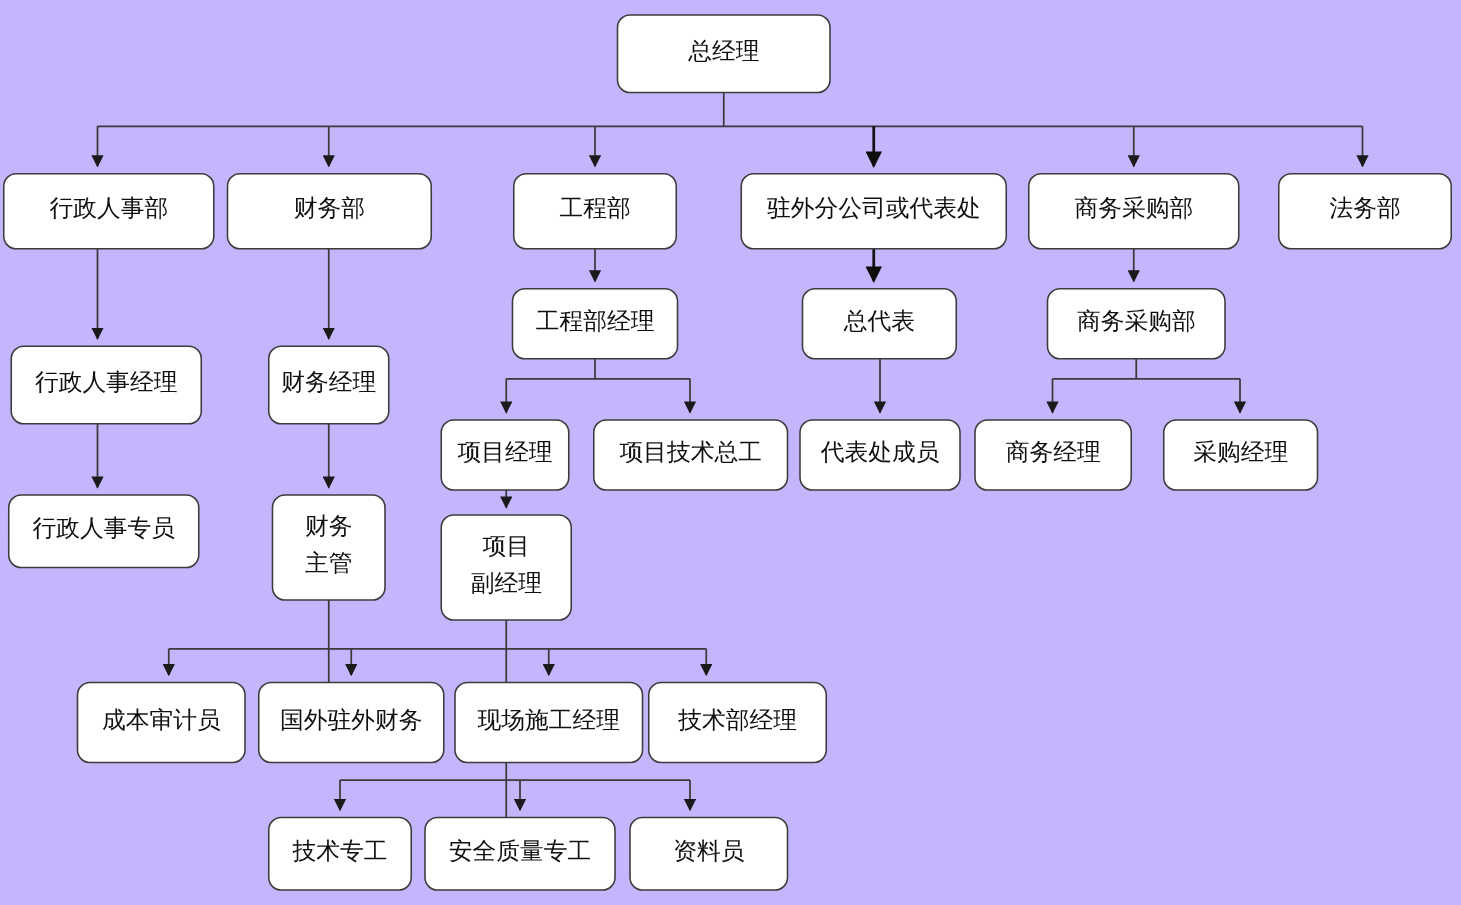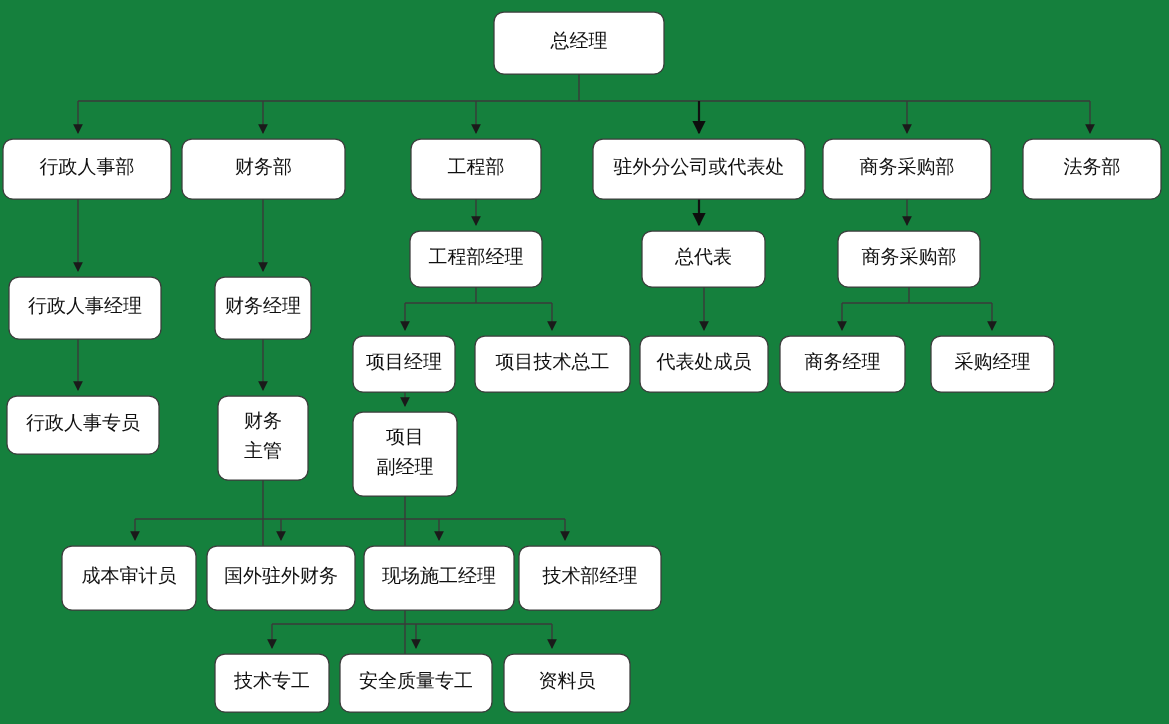--- a/index.html
+++ b/index.html
@@ -4,21 +4,21 @@
 <style>
   html, body {
     margin: 0;
     padding: 0;
     background: #ffffff;
   }
   #chart-root {
     position: relative;
     width: 1169px;
     height: 724px;
-    background: #15803d;
+    background: #c4b5fd;
     font-family: "Liberation Serif", "DejaVu Serif", serif;
     overflow: hidden;
     text-align: center;
   }
   svg#org-svg {
     position: absolute;
     left: 0;
     top: 0;
     width: 1169px;
     height: 724px;

